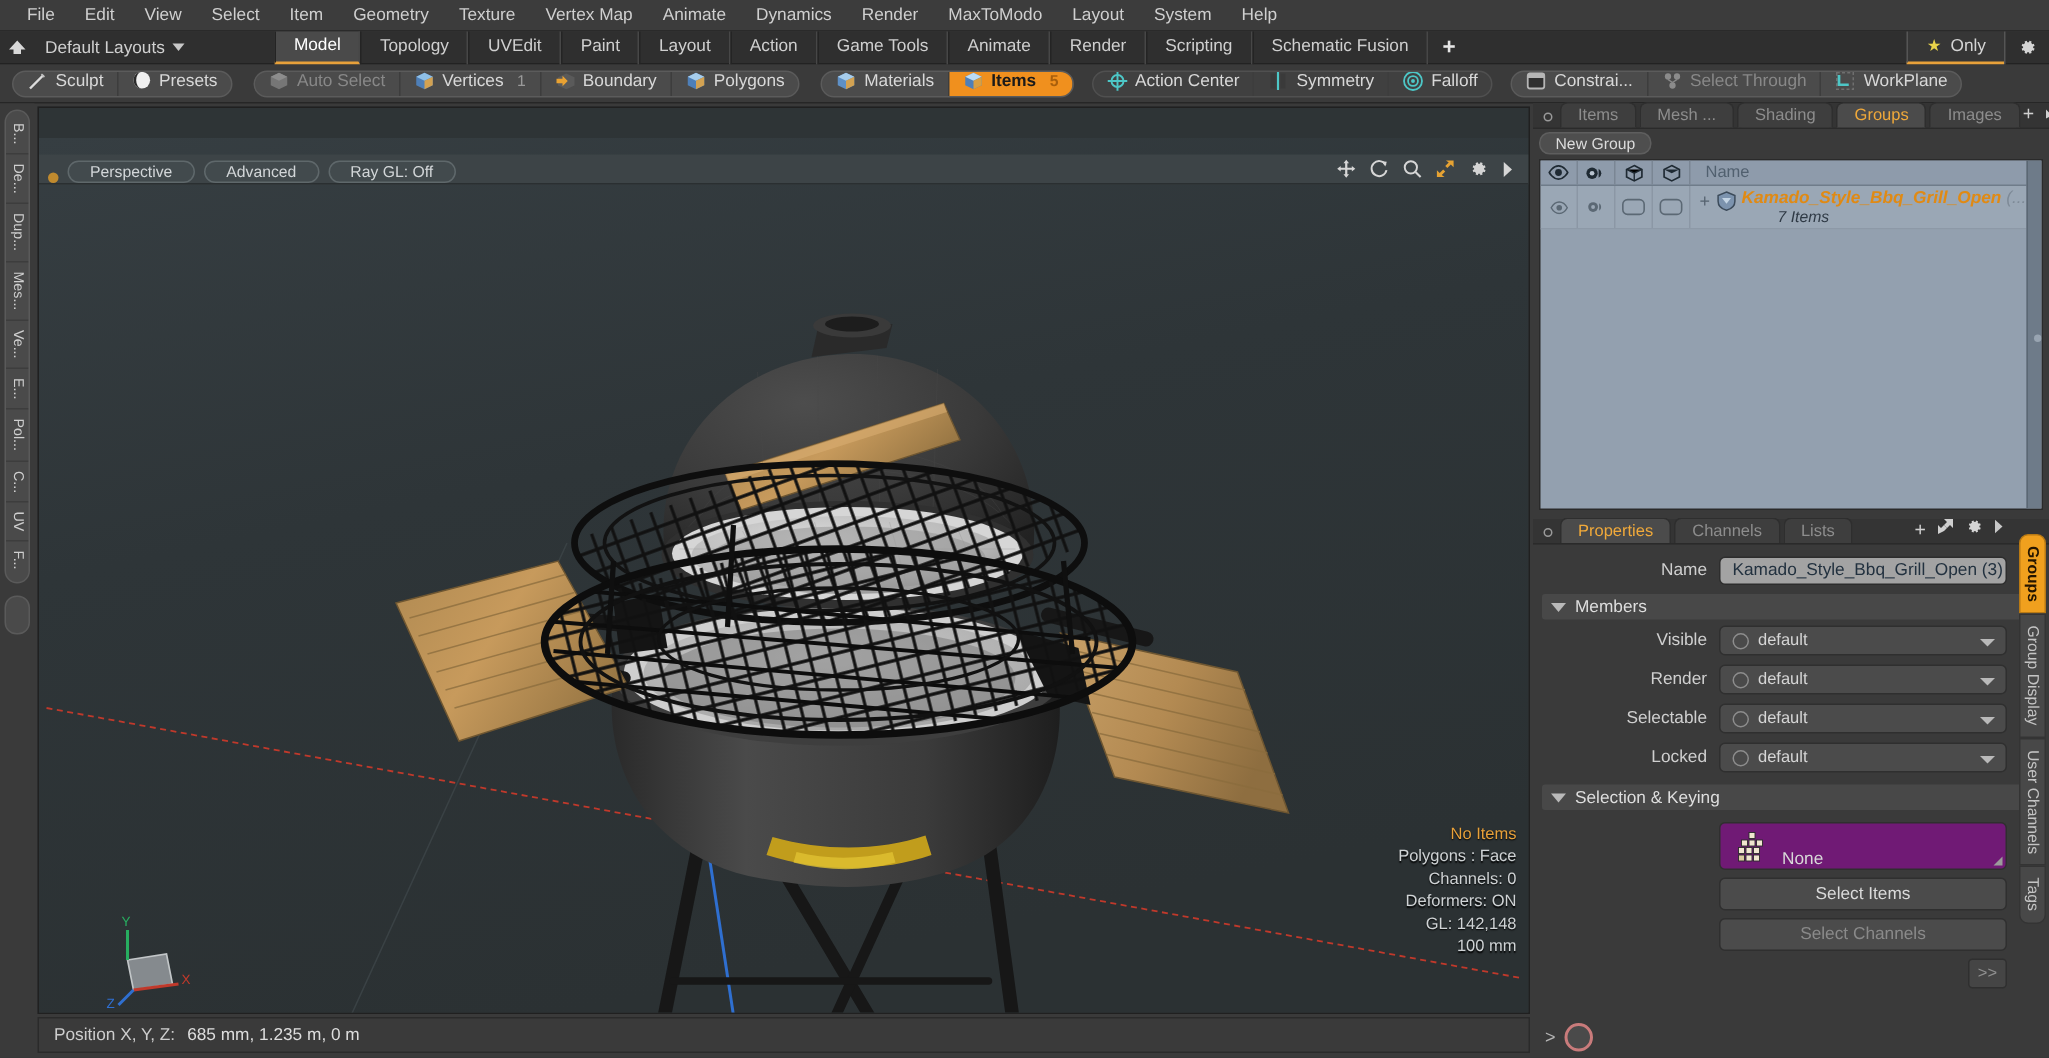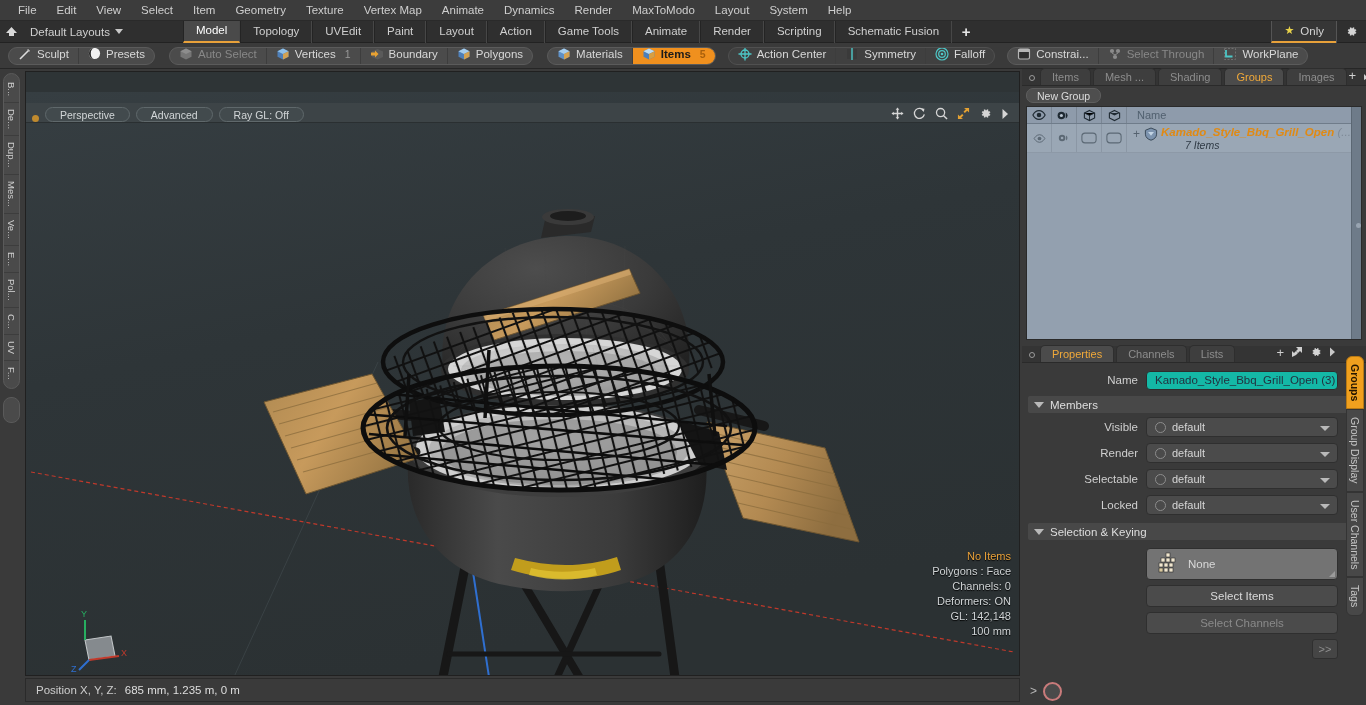--- a/index.html
+++ b/index.html
@@ -211,21 +211,21 @@
   .row-title .suffix { color: #7e8a97; font-weight: normal; }
   .row-sub { color: #2f3a45; font-size: 10.5px; padding-left: 24px; }
   .list-scroll { width: 13px; background: #6e7b89; border-left: 1px solid #5b6773; position: relative; }
   .list-scroll .grip { position: absolute; left: 4px; top: 50%; width: 5px; height: 5px; border-radius: 50%; background: #98a4b1; }
 
   
   .props { margin-top: 6px; position: relative; height: 312px; }
   .prop-row { display: flex; align-items: center; height: 24px; margin-top: 2px; padding-right: 28px; }
   .prop-label { width: 124px; text-align: right; padding-right: 8px; color: #cfcfcf; font-size: 11.5px; }
   .prop-field {
-    flex: 1 1 auto; height: 19px; background: #14b8a6; border: 1px solid #2d2d2d;
+    flex: 1 1 auto; height: 19px; background: #a3a3a3; border: 1px solid #2d2d2d;
     border-radius: 4px; display: flex; align-items: center; padding-left: 8px;
     color: #22313f; font-size: 11.5px;
   }
   .prop-combo {
     flex: 1 1 auto; height: 20px; background: #4b4b4b; border: 1px solid #2f2f2f;
     border-radius: 4px; display: flex; align-items: center; padding-left: 8px;
     color: #d6d6d6; font-size: 11px; position: relative;
   }
   .prop-combo .arrow {
     position: absolute; right: 7px; top: 8px;
@@ -242,22 +242,22 @@
     border-radius: 2px;
   }
   .tri { width: 0; height: 0; border-left: 5px solid transparent; border-right: 5px solid transparent; border-top: 6px solid #b9b9b9; margin-right: 6px; }
   .btn-wide {
     height: 22px; background: #4b4b4b; border: 1px solid #2f2f2f; border-radius: 4px;
     display: flex; align-items: center; justify-content: center;
     color: #dadada; font-size: 11.5px;
   }
   .btn-wide.dim { color: #8a8a8a; }
   .sel-box {
-    height: 32px; background: #737373; border: 1px solid #2f2f2f; border-radius: 4px;
-    display: flex; align-items: center; padding-left: 10px; color: #d8d8d8; font-size: 11.5px;
+    height: 32px; background: #701a75; border: 1px solid #2f2f2f; border-radius: 4px;
+    display: flex; align-items: flex-end; padding-left: 10px; color: #d8d8d8; font-size: 11.5px;
     position: relative;
   }
   .sel-box .corner {
     position: absolute; right: 2px; bottom: 2px; width: 0; height: 0;
     border-left: 6px solid transparent; border-bottom: 6px solid #9b9b9b;
   }
   .btn-chev {
     width: 26px; height: 20px; background: #454545; border: 1px solid #2f2f2f;
     border-radius: 3px; display: flex; align-items: center; justify-content: center;
     color: #8f8f8f; font-size: 11px;

